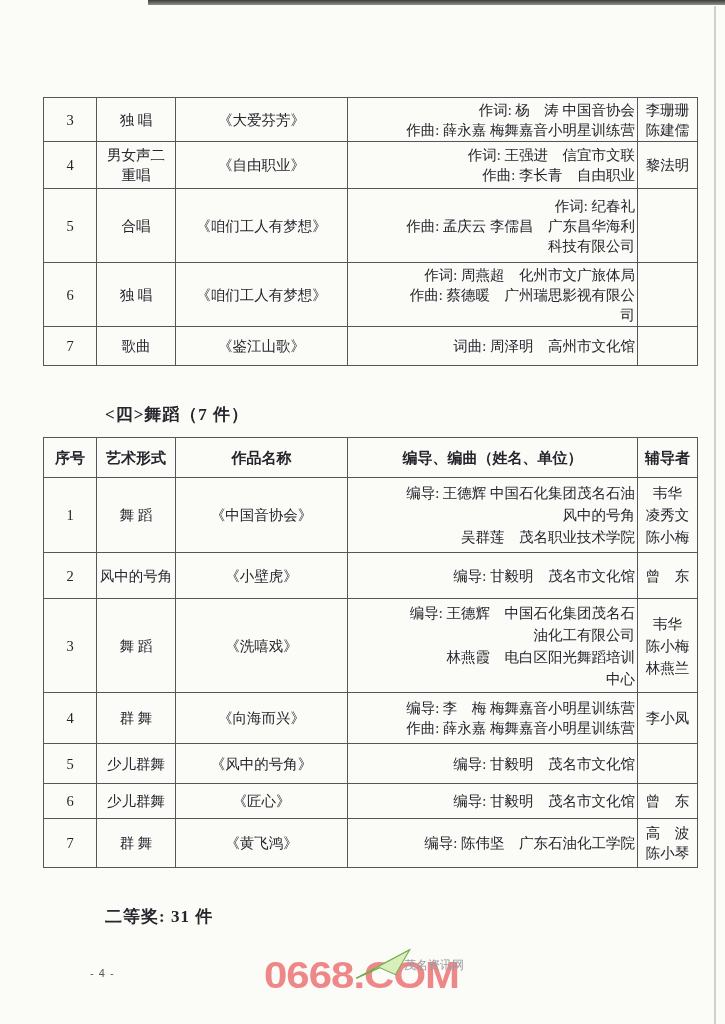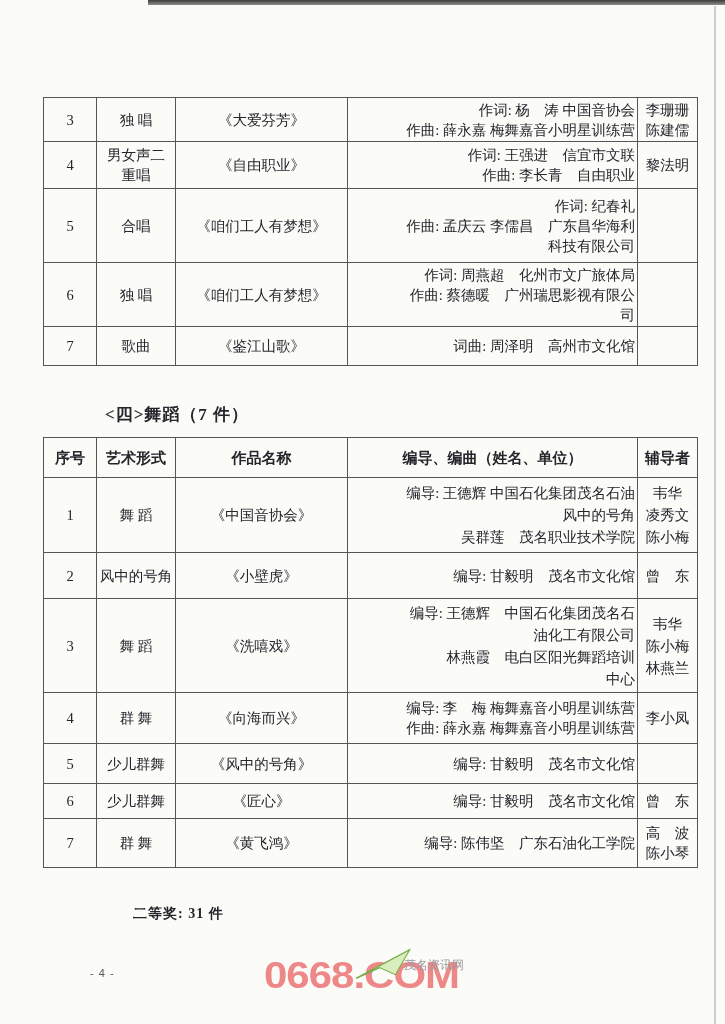--- a/index.html
+++ b/index.html
@@ -46,21 +46,21 @@
   #table2 tr:nth-child(5){height:51px;}
   #table2 tr:nth-child(6){height:40px;}
   #table2 tr:nth-child(7){height:35px;}
   #table2 tr:nth-child(8){height:49px;}
   .section-title{
     position:absolute;left:105px;top:403px;
     font-size:17px;font-weight:bold;letter-spacing:1px;
   }
   .second-prize{
     position:absolute;left:105px;top:905px;
-    font-size:14px;font-weight:bold;letter-spacing:1px;margin-left:28px;
+    font-size:17px;font-weight:bold;letter-spacing:1px;
   }
   .page-number{
     position:absolute;left:90px;top:967px;
     font-size:11px;color:#56565c;letter-spacing:1px;
     font-family:"Liberation Sans",sans-serif;
   }
   .watermark{
     position:absolute;left:252px;top:936px;width:230px;height:80px;text-decoration:underline;
   }
   .wm-text{

